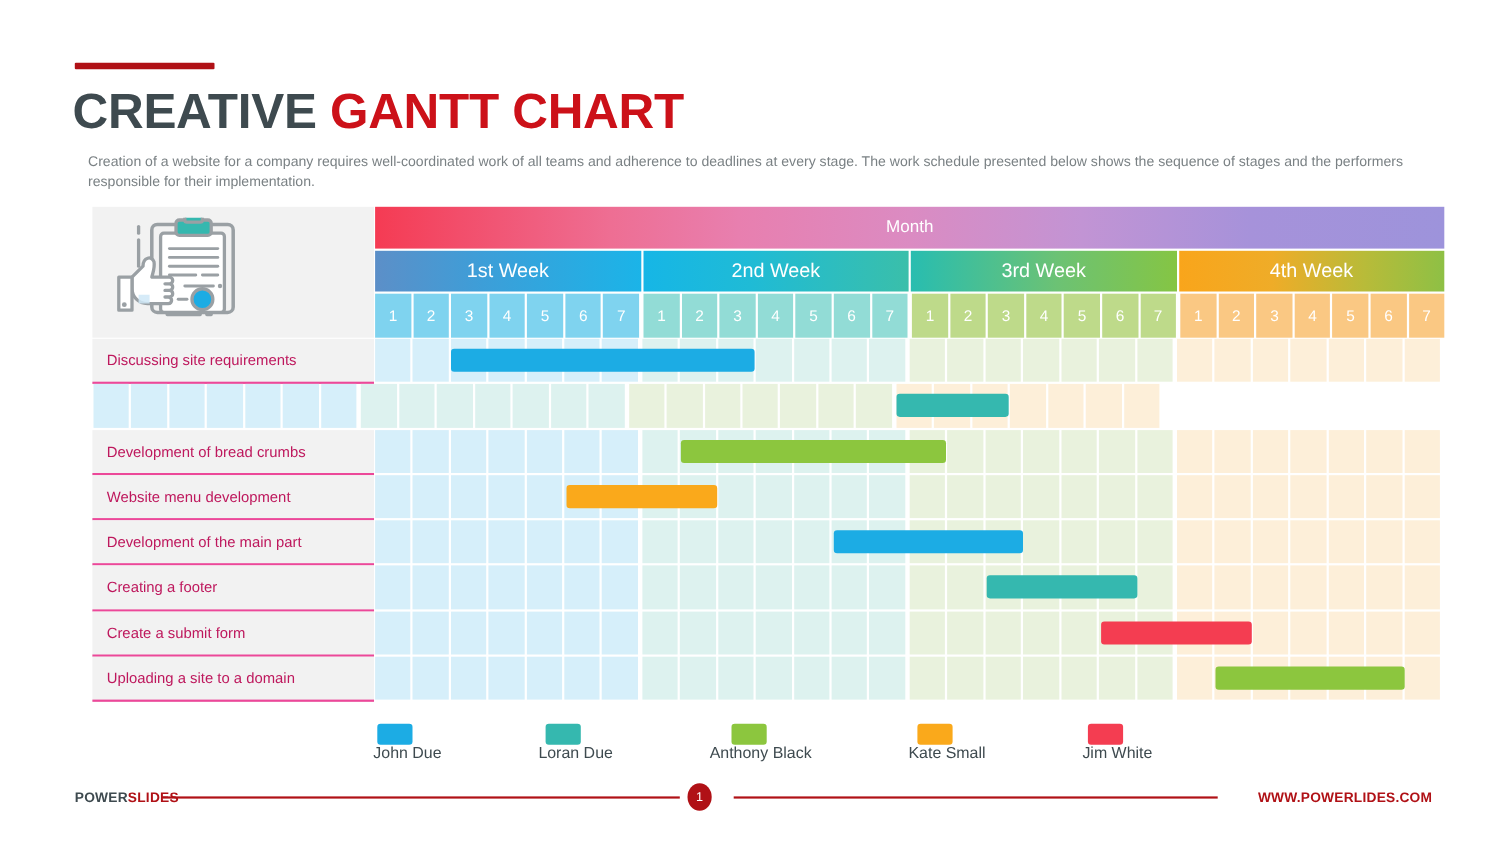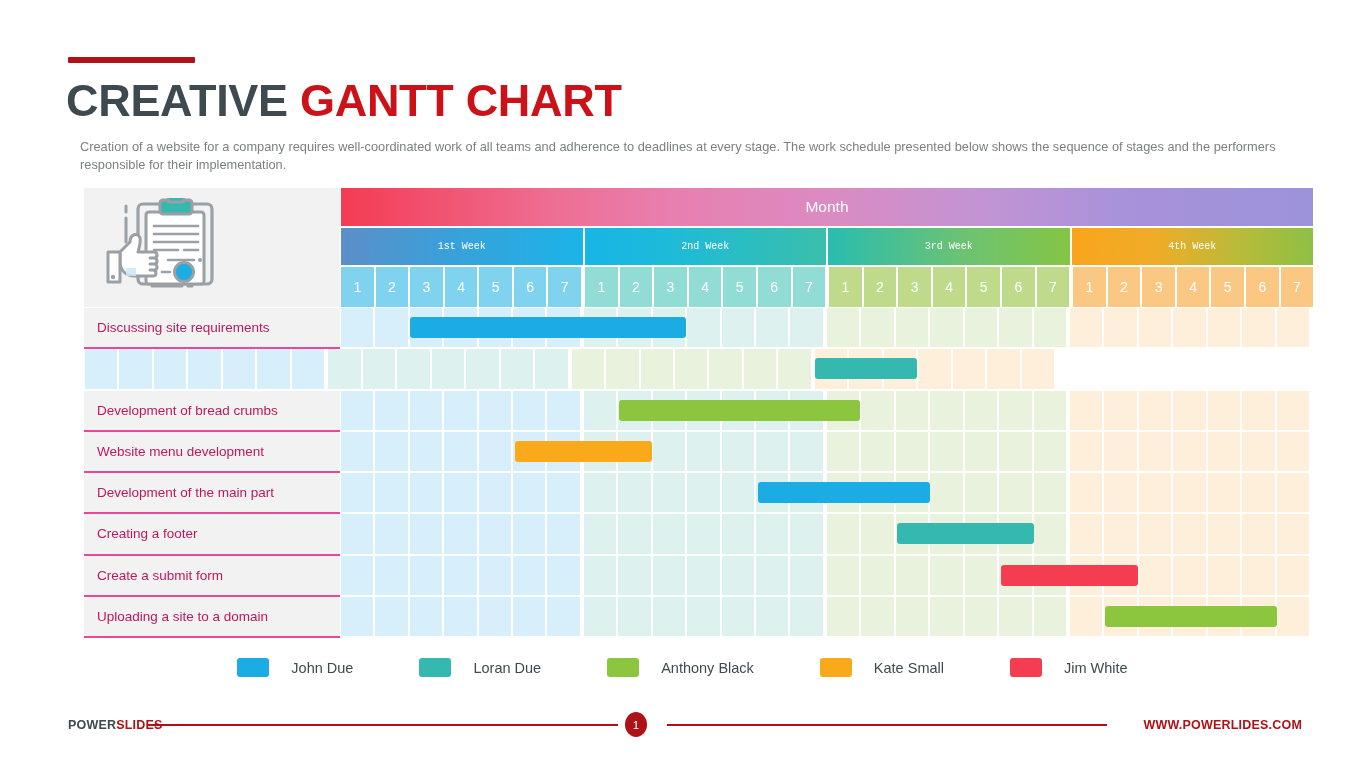--- a/index.html
+++ b/index.html
@@ -94,25 +94,24 @@
     left: 257px;
     top: 40px;
     width: 972px;
     height: 37px;
     display: flex;
   }
   .week-band {
     flex: 1 1 0;
     margin-right: 2px;
     color: #ffffff;
-    font-size: 10px;
+    font-size: 18px;
     display: flex;
     align-items: center;
     justify-content: center;
-    font-family: Liberation Mono, monospace;
   }
   .week-band:last-child { margin-right: 0; }
   .wk1 { background: linear-gradient(to right, #5C8FC8 0%, #3D9ED8 40%, #1BB4E8 100%); }
   .wk2 { background: linear-gradient(to right, #16B6E6 0%, #1FBBD6 40%, #3ABFAA 100%); }
   .wk3 { background: linear-gradient(to right, #28BDB0 0%, #6CC274 55%, #85C544 100%); }
   .wk4 { background: linear-gradient(to right, #F9A51B 0%, #EFAC28 35%, #B8BB39 70%, #8EC045 100%); }
 
   
   .day-row {
     position: absolute;
@@ -196,20 +195,21 @@
     width: 1229px;
     display: flex;
     justify-content: center;
     align-items: center;
     gap: 0px;
   }
   .legend-item {
     display: flex;
     align-items: center;
     margin: 0 33px;
+    flex-direction: column;
   }
   .legend-swatch {
     width: 32px;
     height: 19px;
     border-radius: 3px;
   }
   .legend-label {
     margin-left: 22px;
     font-size: 14.5px;
     color: #3E4A4F;

